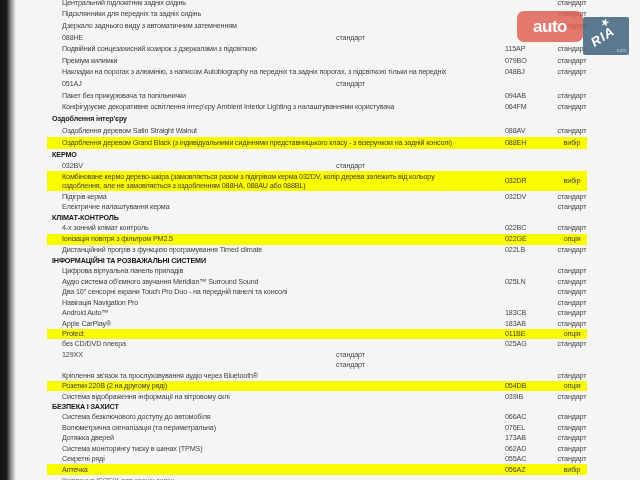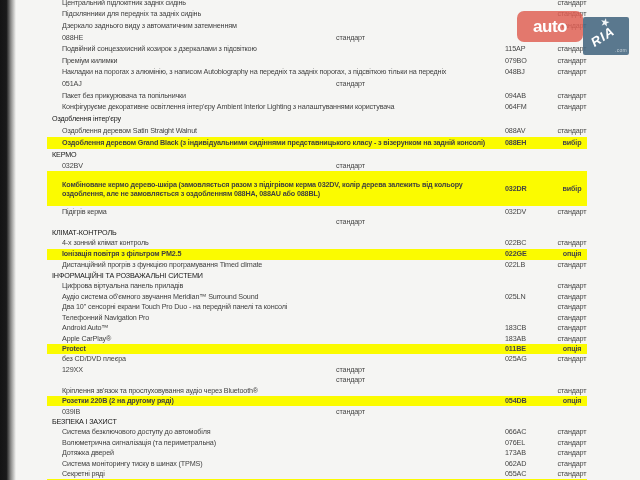--- a/index.html
+++ b/index.html
@@ -13,30 +13,30 @@
   .edge-left{
     position:absolute;left:0;top:0;width:16px;height:480px;z-index:3;
     background:linear-gradient(90deg,#141414 0%,#1a1a1a 40%,#8e8e8c 68%,rgba(245,245,243,0) 100%);
   }
   
   .table{
     position:absolute;left:47px;top:-3px;width:540px;z-index:1;
     color:#3f3f3f;font-size:7.2px;letter-spacing:-0.15px;line-height:10px;
   }
   .row{display:flex;align-items:center;}
-  .row.hl{background:var(--hl,#fbfb00);font-weight:bold;}
+  .row.hl{background:var(--hl,#fbfb00);}
   .name{flex:0 0 428px;padding-left:15px;white-space:nowrap;overflow:visible;}
-  .row.section .name{padding-left:5px;font-weight:400;color:#161616;}
+  .row.section .name{padding-left:5px;font-weight:700;color:#161616;}
   .code{flex:0 0 52px;padding-left:15px;color:#454545;}
   .status{flex:1;text-align:center;color:#474747;}
   
   .ga{height:11.6px}
   .gb{height:12px}
   .gc{height:10.4px}
-  .gy{height:35px}
+  .gy{height:20px}
   .gd{height:10.8px}
   .ge{height:10.45px}
   .gp{height:5.4px;overflow:hidden;align-items:flex-start}
   .gp .name{margin-top:1.5px;color:#6a6a6a;}
   .two .name{white-space:pre-line;line-height:9.2px;}
   
   .logo{position:absolute;z-index:5;}
   .auto-badge{
     left:517px;top:11px;width:66px;height:31px;border-radius:7px;
     background:var(--auto-bg,rgba(223,95,84,0.84));
@@ -143,20 +143,21 @@
 оздоблення, але не замовляється з оздобленням 088HA, 088AU або 088BL)</span>
       <span class="code">032DR</span>
       <span class="status">вибір</span>
     </div>
     <div class="row item gc">
       <span class="name">Підігрів керма</span>
       <span class="code">032DV</span>
       <span class="status">стандарт</span>
     </div>
     <div class="row item gc">
+      <span class="name">Електричне налаштування керма</span>
       <span class="code"></span>
       <span class="status">стандарт</span>
     </div>
     <div class="row section gd">
       <span class="name">КЛІМАТ-КОНТРОЛЬ</span>
       <span class="code"></span>
       <span class="status"></span>
     </div>
     <div class="row item gd">
       <span class="name">4-х зонний клімат контроль</span>
@@ -187,21 +188,21 @@
       <span class="name">Аудіо система об'ємного звучання Meridian™ Surround Sound</span>
       <span class="code">025LN</span>
       <span class="status">стандарт</span>
     </div>
     <div class="row item ge">
       <span class="name">Два 10" сенсорні екрани Touch Pro Duo - на передній панелі та консолі</span>
       <span class="code"></span>
       <span class="status">стандарт</span>
     </div>
     <div class="row item ge">
-      <span class="name">Телефонний Navigation Pro</span>
+      <span class="name">Навігація Navigation Pro</span>
       <span class="code"></span>
       <span class="status">стандарт</span>
     </div>
     <div class="row item ge">
       <span class="name">Android Auto™</span>
       <span class="code">183CB</span>
       <span class="status">стандарт</span>
     </div>
     <div class="row item ge">
       <span class="name">Apple CarPlay®</span>
@@ -230,20 +231,21 @@
       <span class="name">Кріплення зв'язок та прослуховування аудіо через Bluetooth®</span>
       <span class="code"></span>
       <span class="status">стандарт</span>
     </div>
     <div class="row item ge hl">
       <span class="name">Розетки 220В (2 на другому ряді)</span>
       <span class="code">054DB</span>
       <span class="status">опція</span>
     </div>
     <div class="row item ge">
+      <span class="name">Система відображення інформації на вітровому склі</span>
       <span class="code">039IB</span>
       <span class="status">стандарт</span>
     </div>
     <div class="row section ge">
       <span class="name">БЕЗПЕКА І ЗАХИСТ</span>
       <span class="code"></span>
       <span class="status"></span>
     </div>
     <div class="row item ge">
       <span class="name">Система безключового доступу до автомобіля</span>

